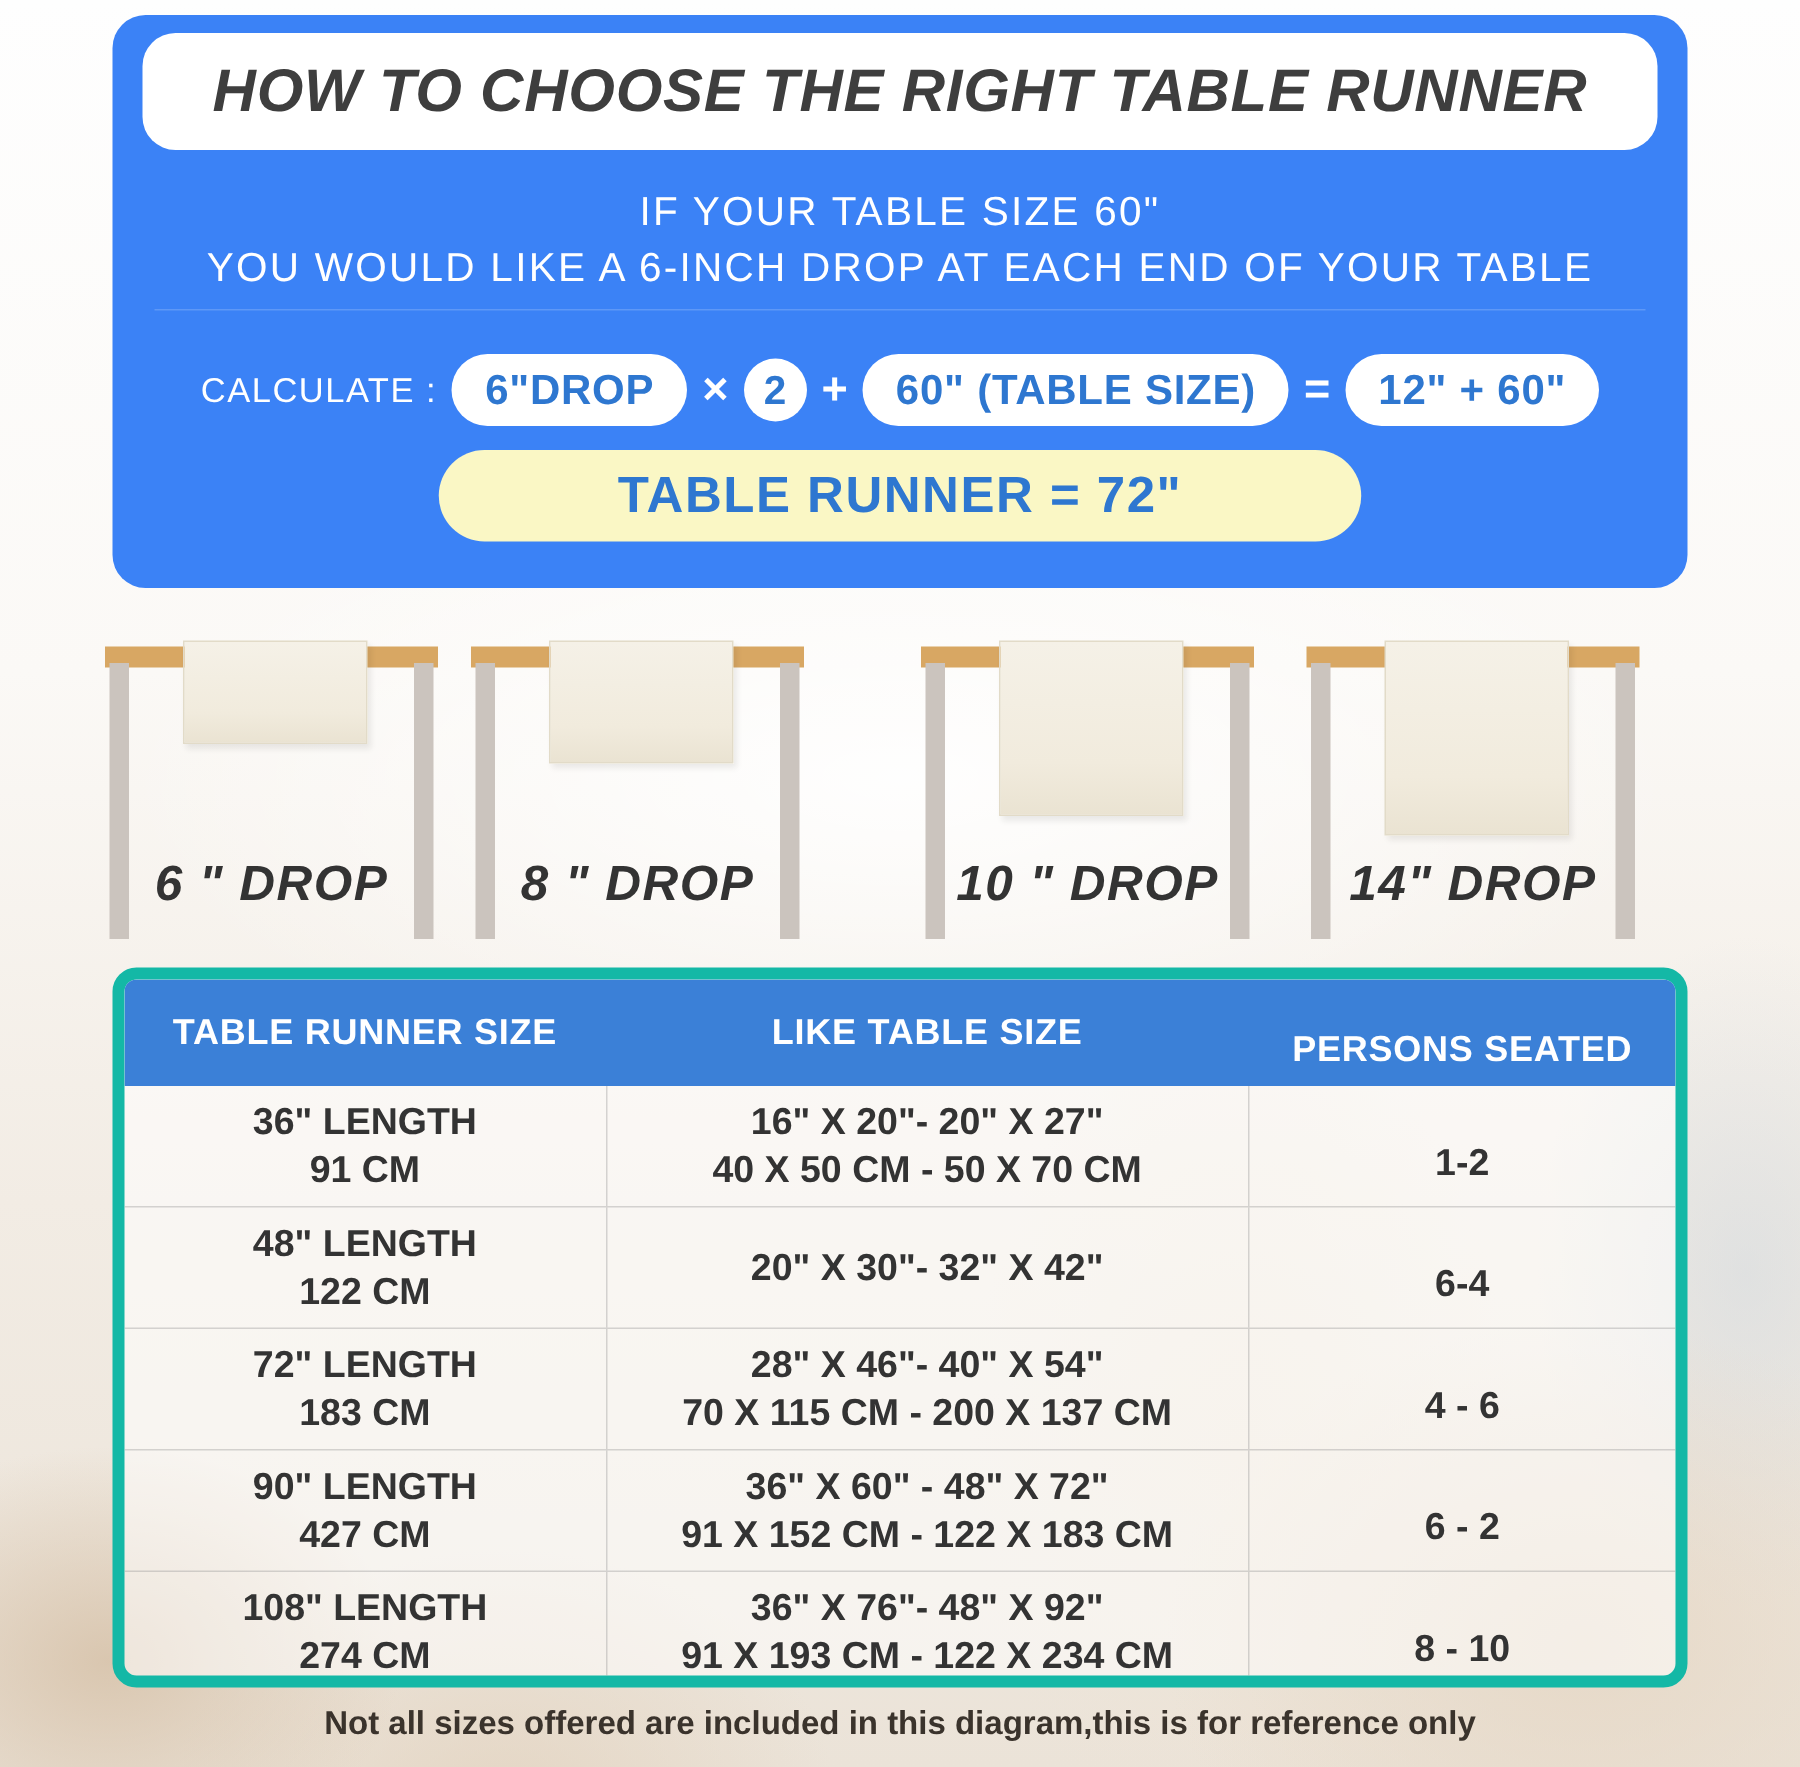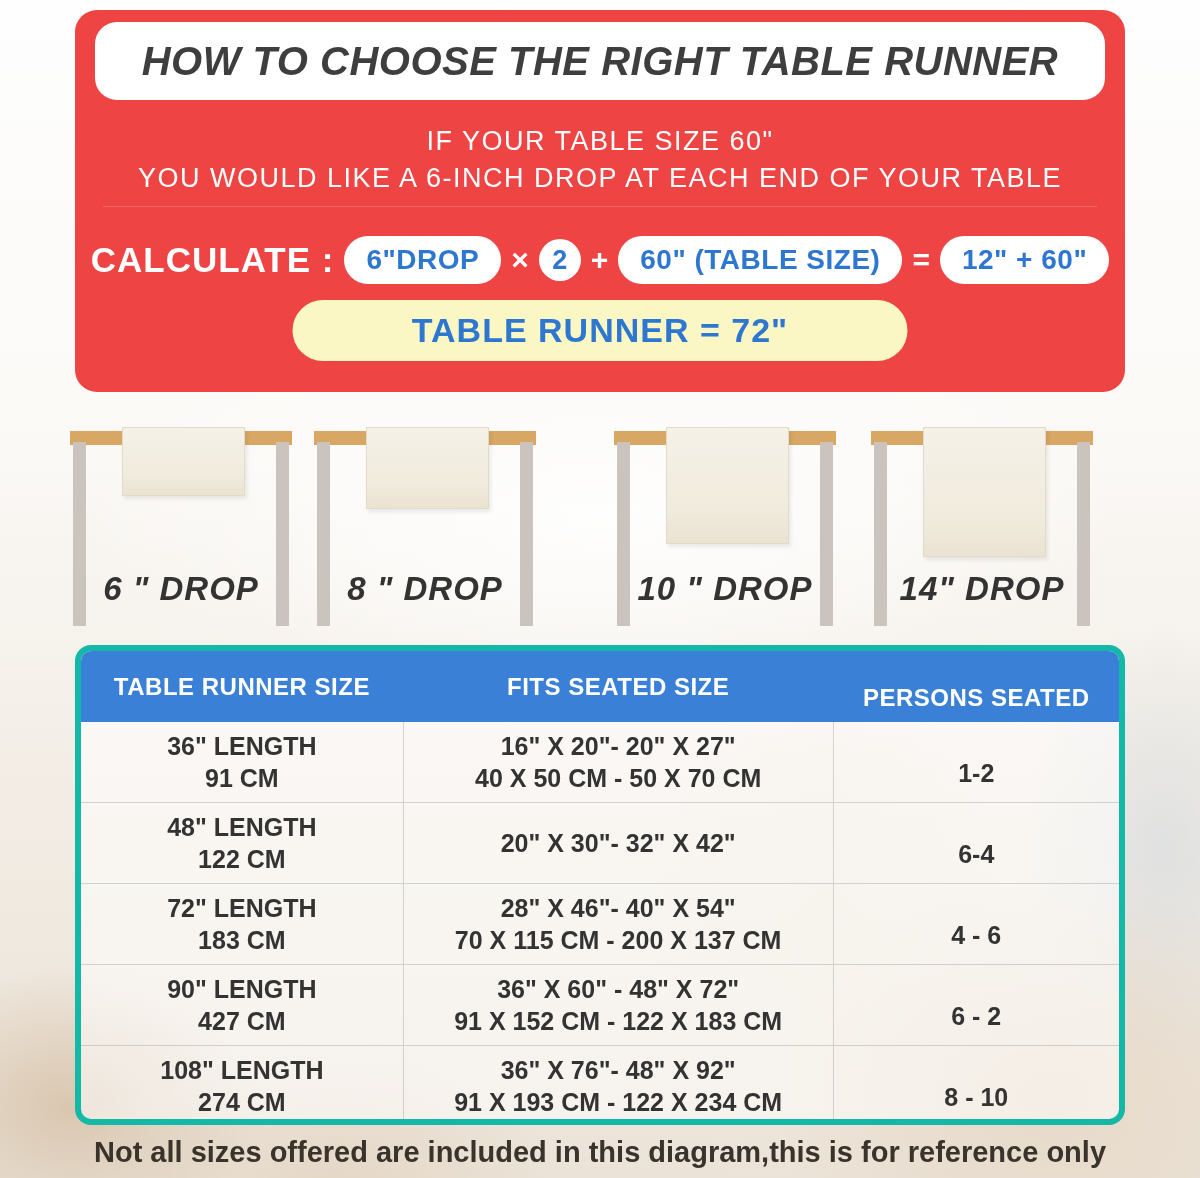--- a/index.html
+++ b/index.html
@@ -19,21 +19,21 @@
       radial-gradient(ellipse 430px 330px at 88% 93%, rgba(229,214,195,0.8), transparent 65%),
       radial-gradient(ellipse 200px 320px at 97% 72%, rgba(206,215,223,0.5), transparent 70%),
       radial-gradient(ellipse 260px 420px at 69% 82%, rgba(238,228,214,0.8), transparent 70%),
       radial-gradient(ellipse 700px 280px at 50% 44%, rgba(255,255,255,0.9), transparent 75%),
       linear-gradient(180deg, #FEFEFE 0%, #FBF9F6 38%, #F2ECE4 68%, #EBE3D8 100%);
   }
 
   
   .top-panel {
     position: absolute; left: 75px; top: 10px; width: 1050px; height: 382px;
-    background: #ef4444; border-radius: 22px;
+    background: #3b82f6; border-radius: 22px;
   }
   .top-panel::after {
     content: ""; position: absolute; left: 28px; right: 28px; top: 196px; height: 1px;
     background: rgba(255,255,255,0.18);
   }
   .title-box {
     position: absolute; left: 20px; top: 12px; width: 1010px; height: 78px;
     background: #FFFFFF; border-radius: 22px;
     display: flex; align-items: center; justify-content: center;
   }
@@ -46,21 +46,21 @@
     color: #FFFFFF; font-size: 27px; letter-spacing: 1.5px; white-space: nowrap;
   }
   .sub1 { top: 116px; }
   .sub2 { top: 153px; }
 
   .calc-row {
     position: absolute; top: 226px; left: 0; width: 100%;
     display: flex; align-items: center; justify-content: center; gap: 10px;
     white-space: nowrap;
   }
-  .calc-label { color: #FFFFFF; font-weight: bold; font-size: 35px; letter-spacing: 1px; }
+  .calc-label { color: #FFFFFF; font-weight: normal; font-size: 23px; letter-spacing: 1px; }
   .pill {
     background: #FFFFFF; color: #2E77D0; font-weight: bold; font-size: 28px;
     padding: 8px 22px; border-radius: 28px; letter-spacing: 0.5px; display: inline-block;
   }
   .op { color: #FFFFFF; font-weight: bold; font-size: 30px; }
   .mult-circle {
     background: #FFFFFF; color: #2E77D0; font-weight: bold; font-size: 27px;
     width: 42px; height: 42px; border-radius: 50%;
     display: inline-flex; align-items: center; justify-content: center;
   }
@@ -91,38 +91,38 @@
   .fig-4 .runner { height: 130px; }
   .drop-label {
     position: absolute; top: 146px; left: 0; width: 100%; text-align: center;
     font-style: italic; font-weight: bold; font-size: 33px; color: #333333;
     letter-spacing: 1px; white-space: nowrap;
   }
 
   
   .size-table {
     position: absolute; left: 75px; top: 645px; width: 1050px; height: 480px;
-    border: 6px solid #14b8a6; border-radius: 16px; box-sizing: border-box;
+    border: 8px solid #14b8a6; border-radius: 16px; box-sizing: border-box;
     background: rgba(255,255,255,0.55); overflow: hidden;
   }
   .thead { display: flex; background: #3B80D7; height: 71px; align-items: center; }
   .th { color: #FFFFFF; font-weight: bold; font-size: 24px; letter-spacing: 0.5px; text-align: center; }
   .c1 { width: 31%; } .c2 { width: 41.5%; } .c3 { width: 27.5%; margin-top: 22px; }
   .tr { display: flex; height: 80px; }
   .tr + .tr { border-top: 1px solid rgba(150,150,150,0.38); }
   .td {
     display: flex; flex-direction: column; justify-content: center; align-items: center;
     color: #333333; font-weight: bold; font-size: 25px; line-height: 1.28;
     text-align: center; box-sizing: border-box; white-space: nowrap;
   }
   .td.c2 { border-left: 1px solid rgba(150,150,150,0.38); border-right: 1px solid rgba(150,150,150,0.38); }
 
   .footer-note {
     position: absolute; top: 1136px; left: 0; width: 100%; margin: 0; text-align: center;
-    font-weight: bold; font-size: 29px; color: #3A332C; white-space: nowrap;
+    font-weight: bold; font-size: 22px; color: #3A332C; white-space: nowrap;
   }
 </style>
 </head>
 <body>
 
 <div class="canvas">
   <div class="photo-bg"></div>
 
   <section class="top-panel">
     <div class="title-box">
@@ -172,21 +172,21 @@
       <div class="leg leg-l"></div>
       <div class="leg leg-r"></div>
       <div class="runner"></div>
       <figcaption class="drop-label">14" DROP</figcaption>
     </figure>
   </section>
 
   <section class="size-table">
     <header class="thead">
       <div class="th c1">TABLE RUNNER SIZE</div>
-      <div class="th c2">FITS SEATED SIZE</div>
+      <div class="th c2">LIKE TABLE SIZE</div>
       <div class="th c3">PERSONS SEATED</div>
     </header>
     <div class="tbody">
       <div class="tr">
         <div class="td c1">
           <span>36" LENGTH</span>
           <span>91 CM</span>
         </div>
         <div class="td c2">
           <span>16" X 20"- 20" X 27"</span>

